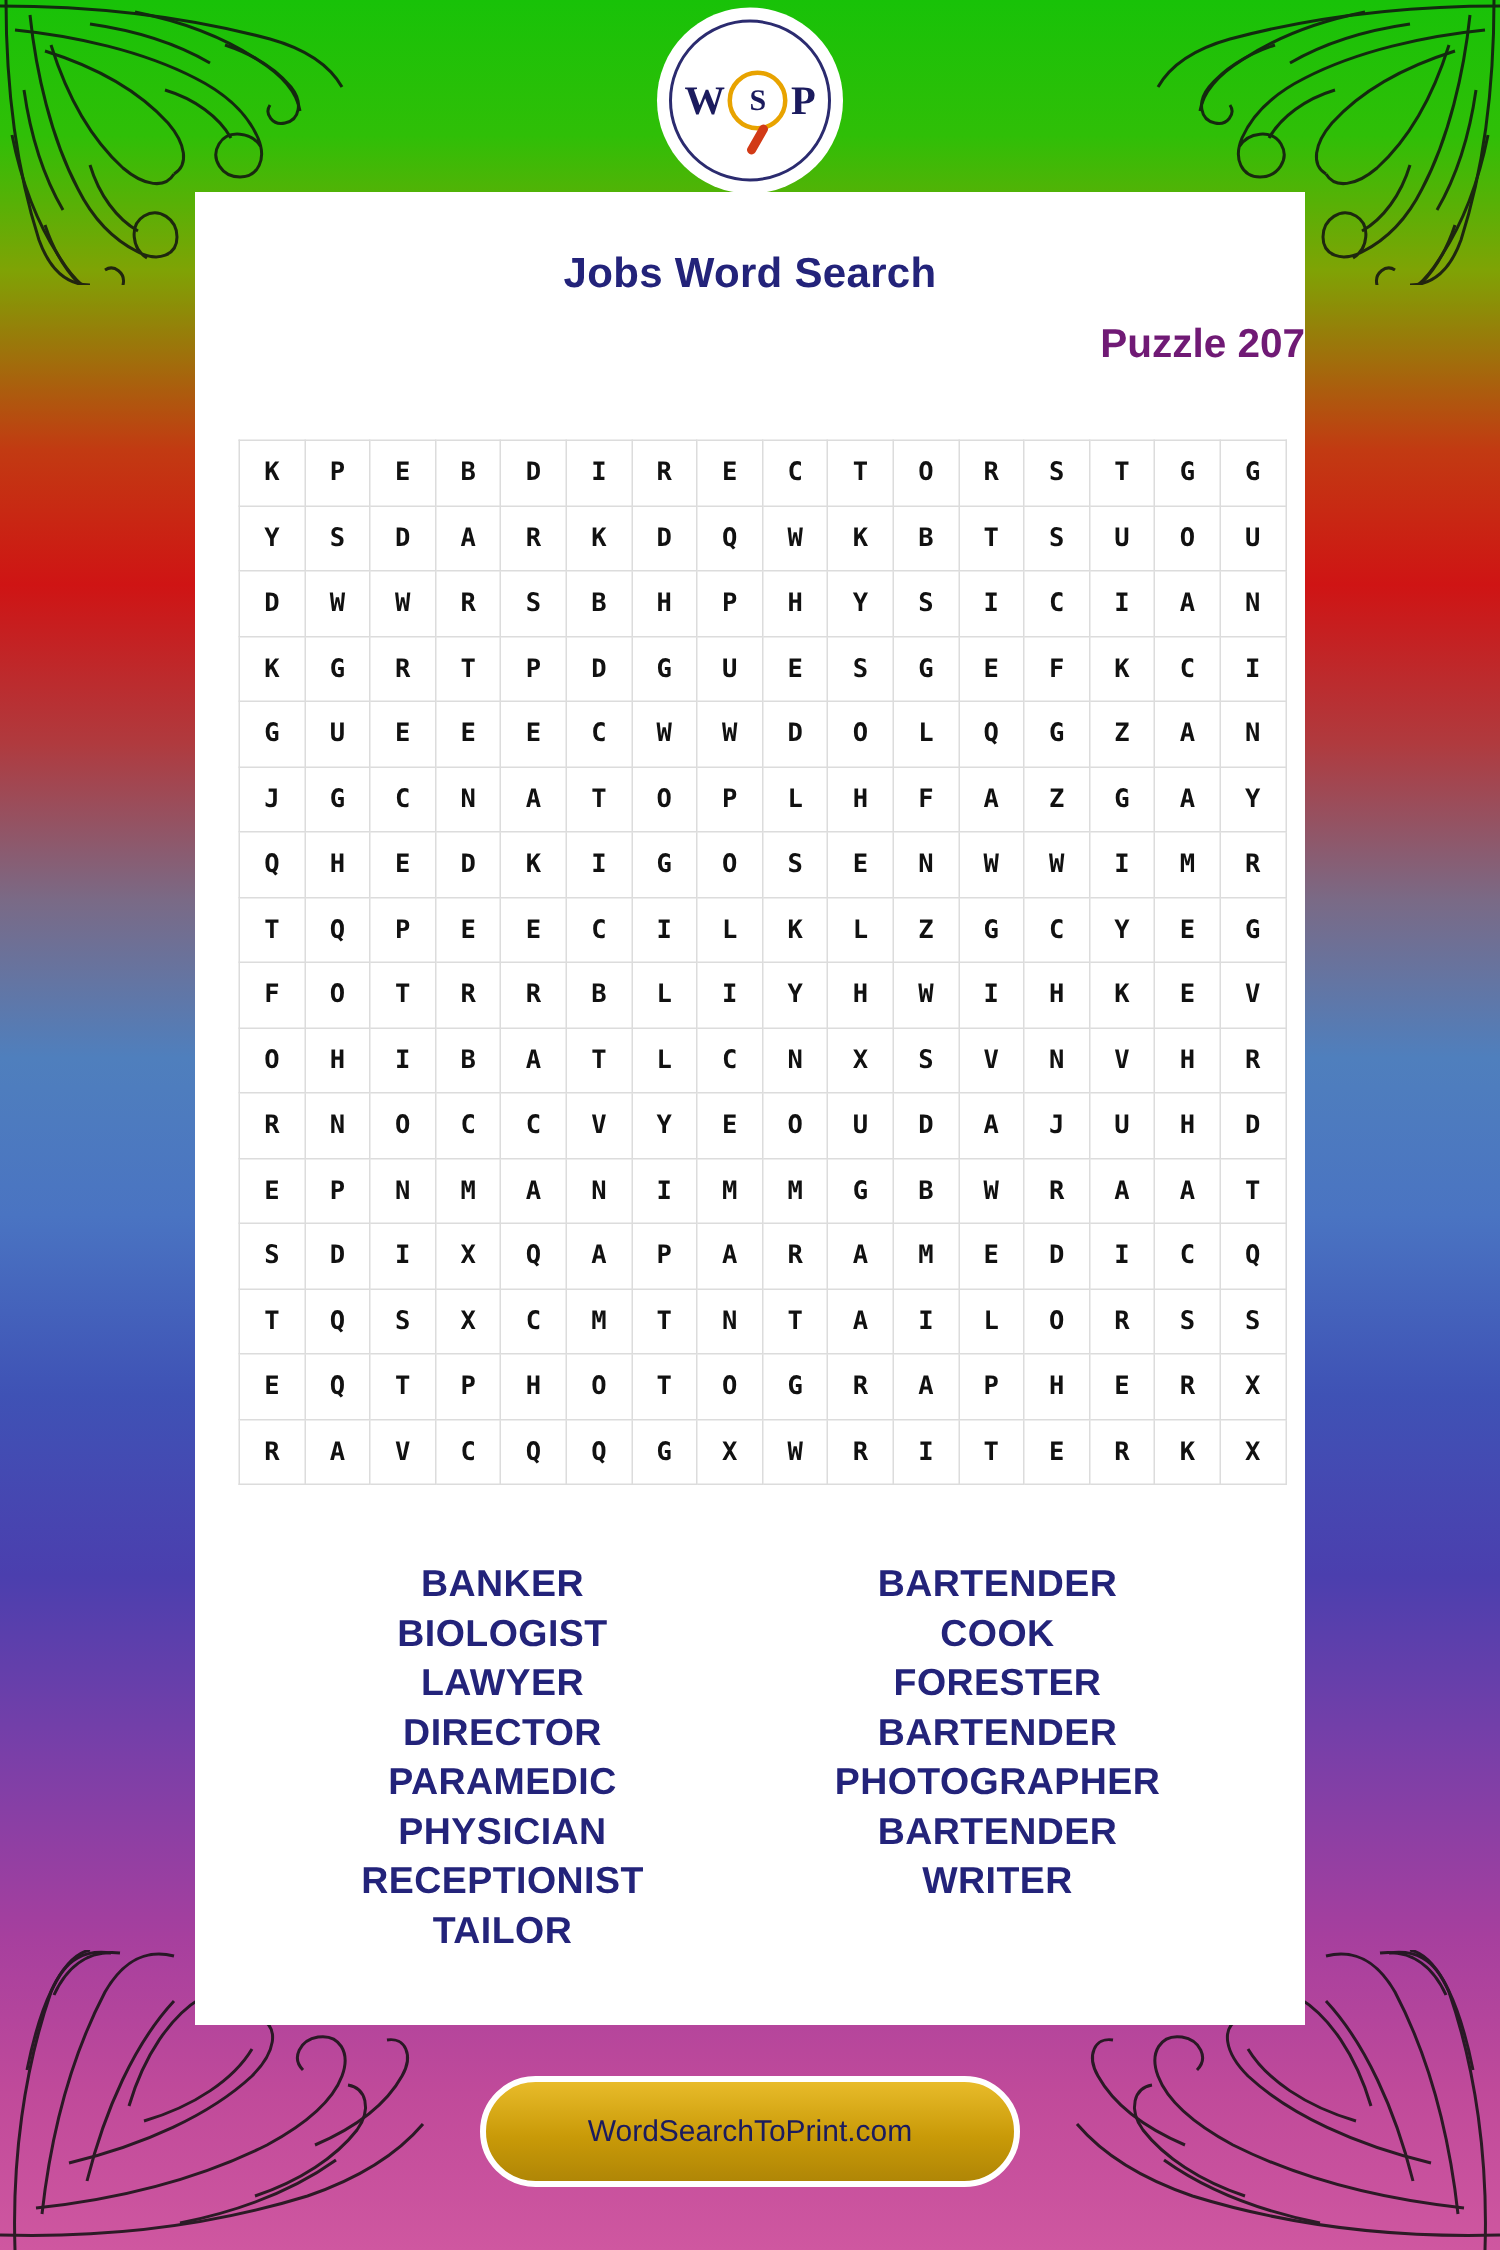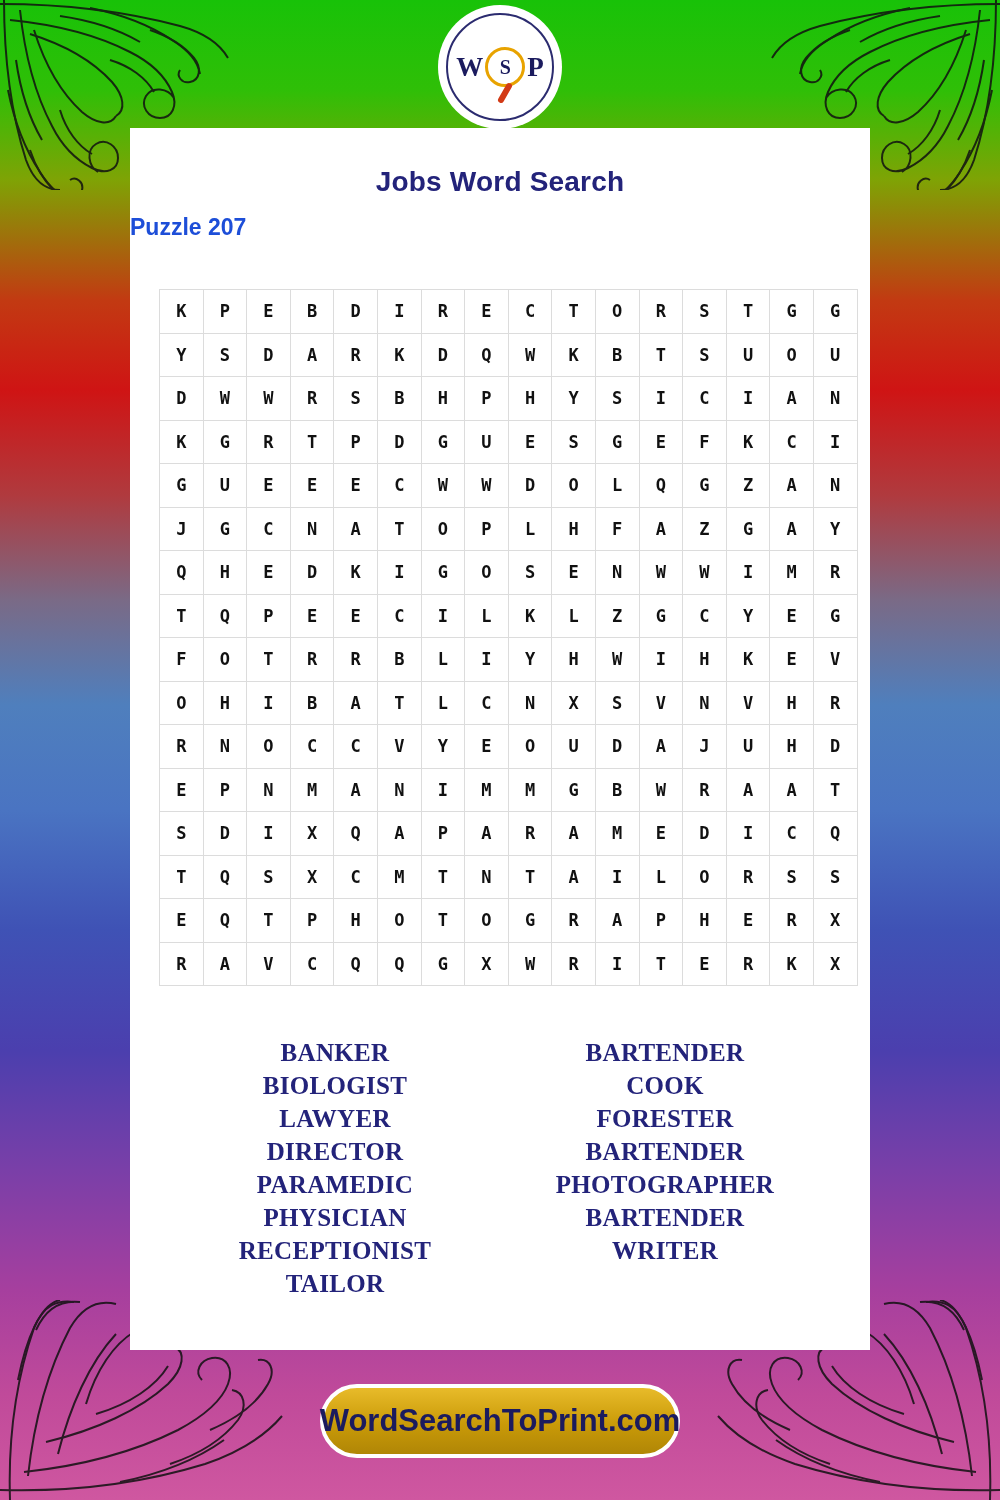--- a/index.html
+++ b/index.html
@@ -120,23 +120,23 @@
 
   #title {
     text-align: center;
     color: #23237a;
     font-size: 28px;
     font-weight: bold;
     margin-top: 38px;
     letter-spacing: 0.2px;
   }
   #subtitle {
-    text-align: left;
-    color: #1d4ed8;
-    font-size: 23px;
+    text-align: right;
+    color: #701a75;
+    font-size: 27px;
     font-weight: bold;
     margin-top: 16px;
   }
 
   
   #grid-wrap {
     margin: 48px auto 0 auto;
     width: 682px;
   }
   table#grid {
@@ -156,21 +156,20 @@
     color: #111111;
     padding: 0;
   }
 
   
   #words {
     margin: 50px auto 0 auto;
     width: 660px;
     display: flex;
     justify-content: space-between;
-    font-family: Liberation Serif, serif;
   }
   .word-col {
     width: 330px;
     text-align: center;
   }
   .word {
     color: #23237a;
     font-size: 25px;
     font-weight: bold;
     line-height: 33px;
@@ -189,22 +188,22 @@
     background: linear-gradient(180deg, #e8bb2a 0%, #c99a08 55%, #b08606 100%);
     border: 4px solid #ffffff;
     display: flex;
     align-items: center;
     justify-content: center;
     z-index: 7;
     box-sizing: border-box;
   }
   #footer-pill span {
     color: #1b1b5e;
-    font-size: 31px;
-    font-weight: bold;
+    font-size: 20px;
+    font-weight: normal;
   }
 </style>
 </head>
 <body>
 
 <div id="page">
 
   <div class="corner tl">
     <svg viewBox="0 0 230 190" xmlns="http://www.w3.org/2000/svg">
       <g fill="none" stroke="#111111" stroke-width="2">

